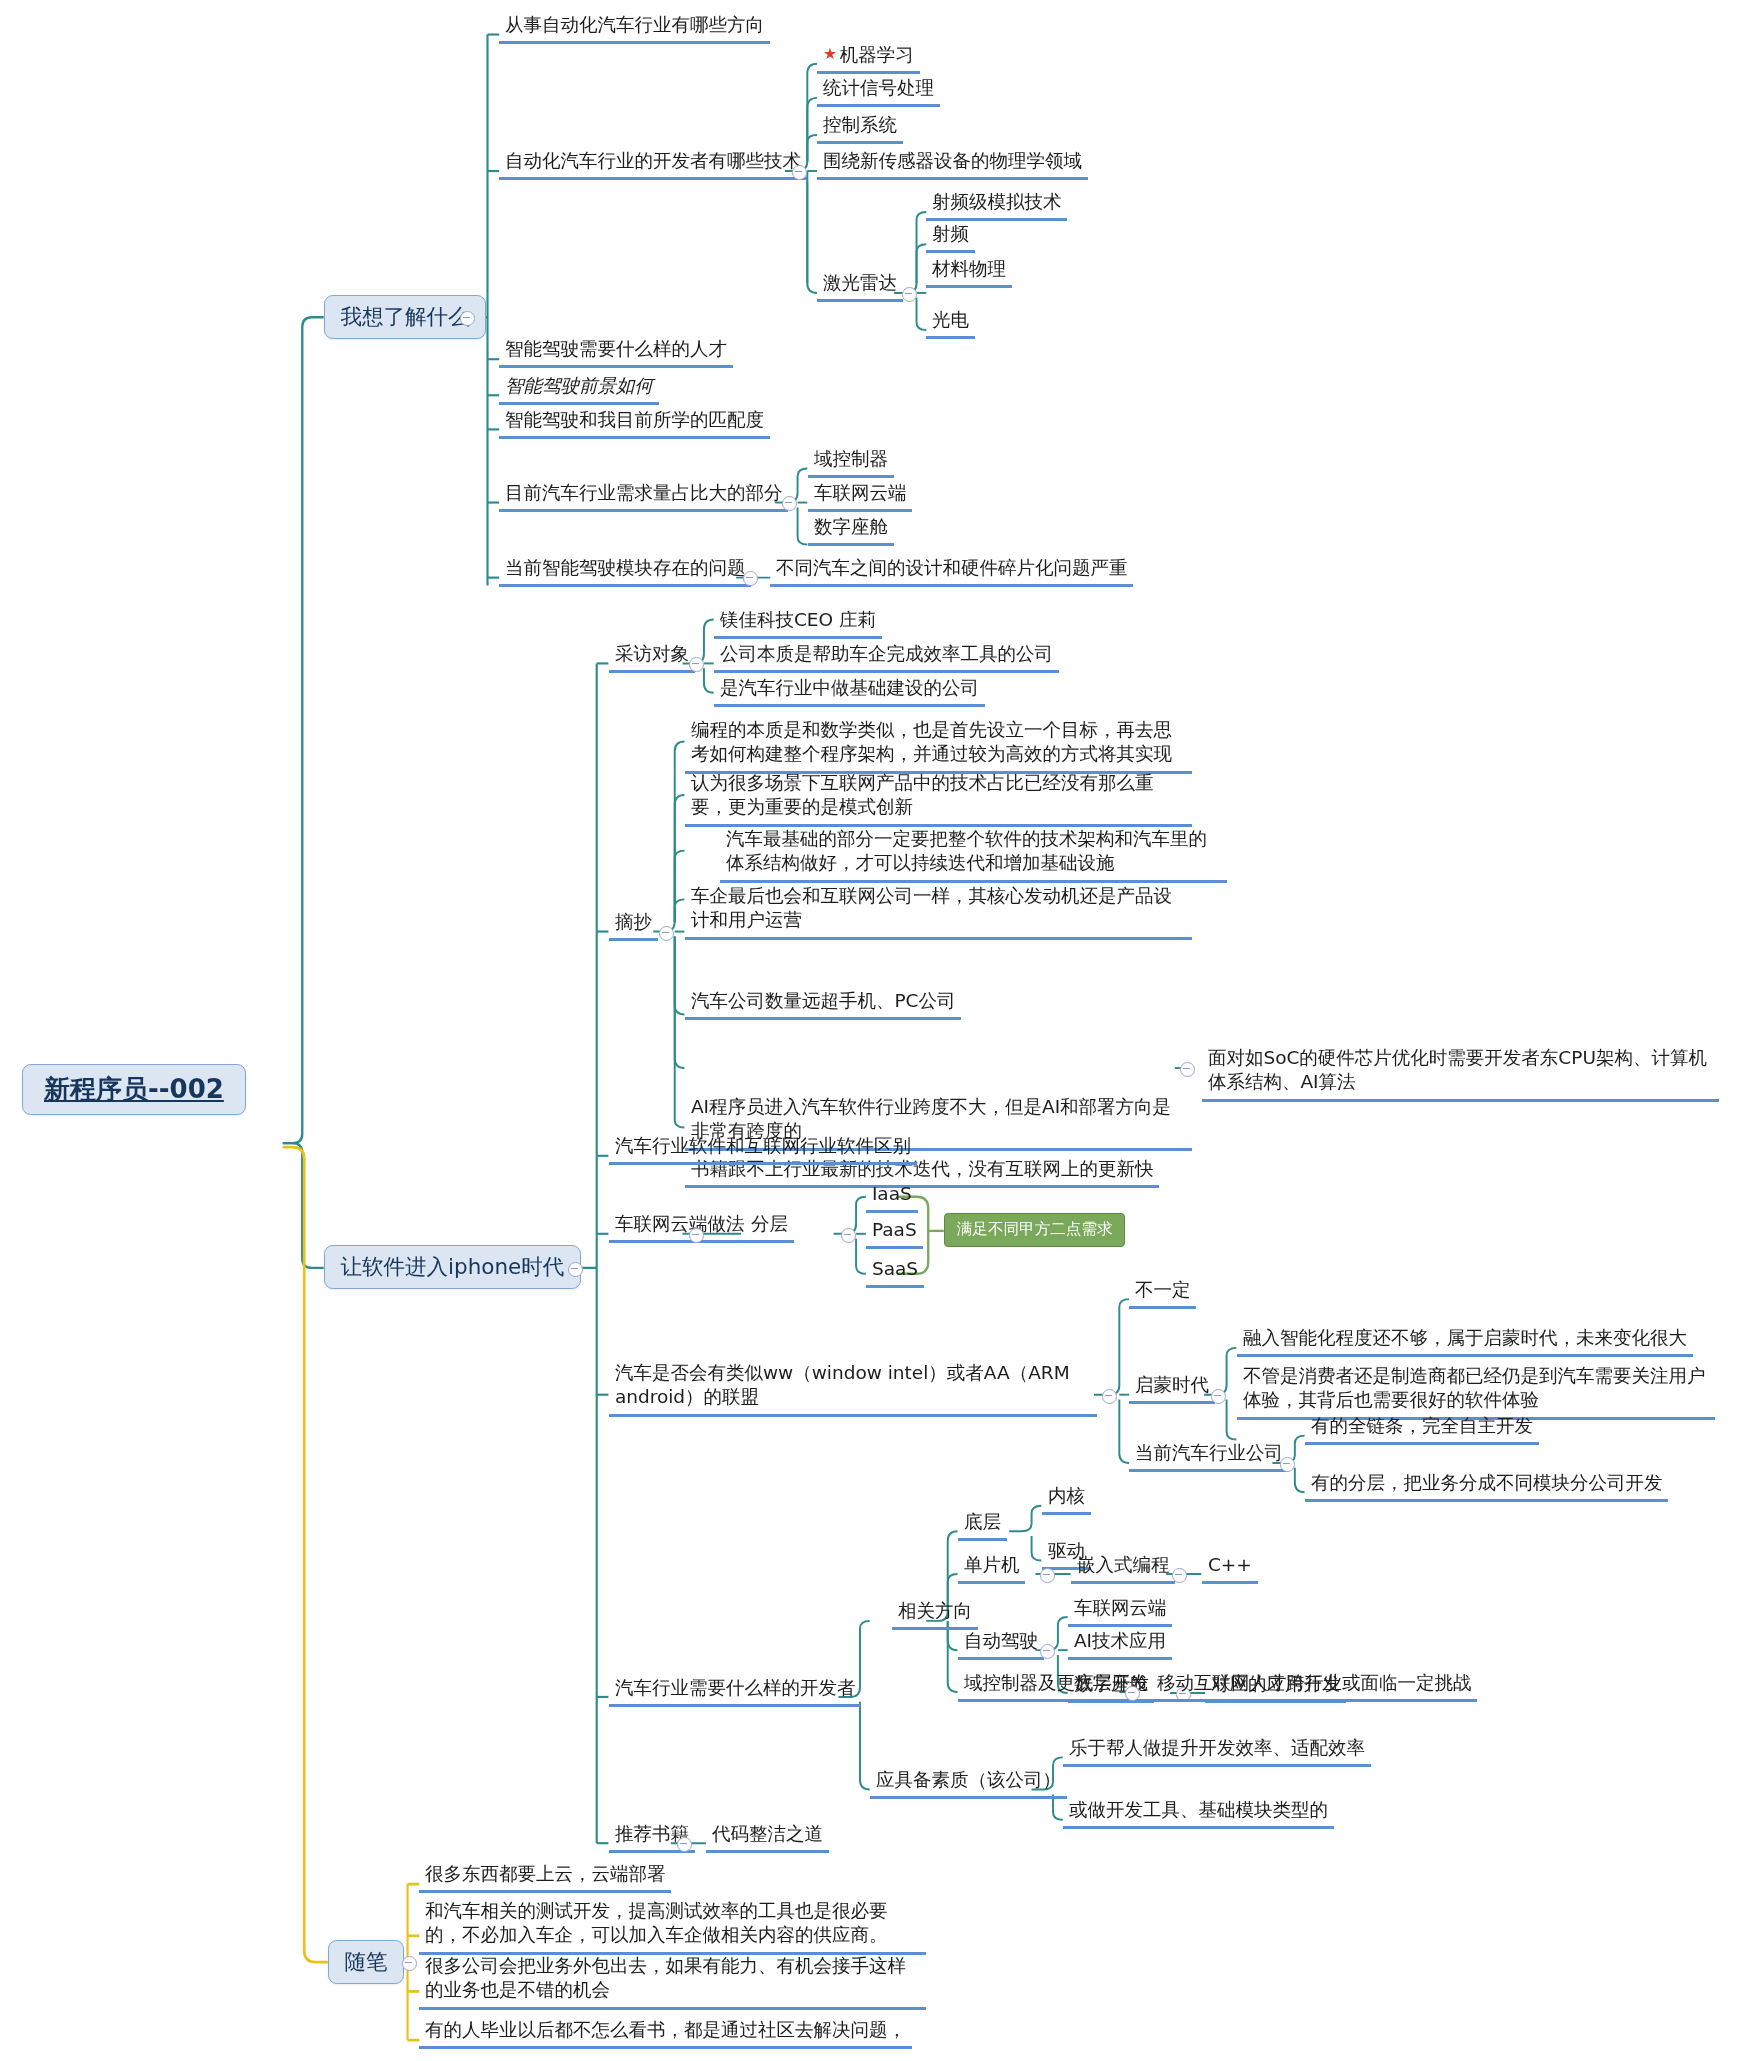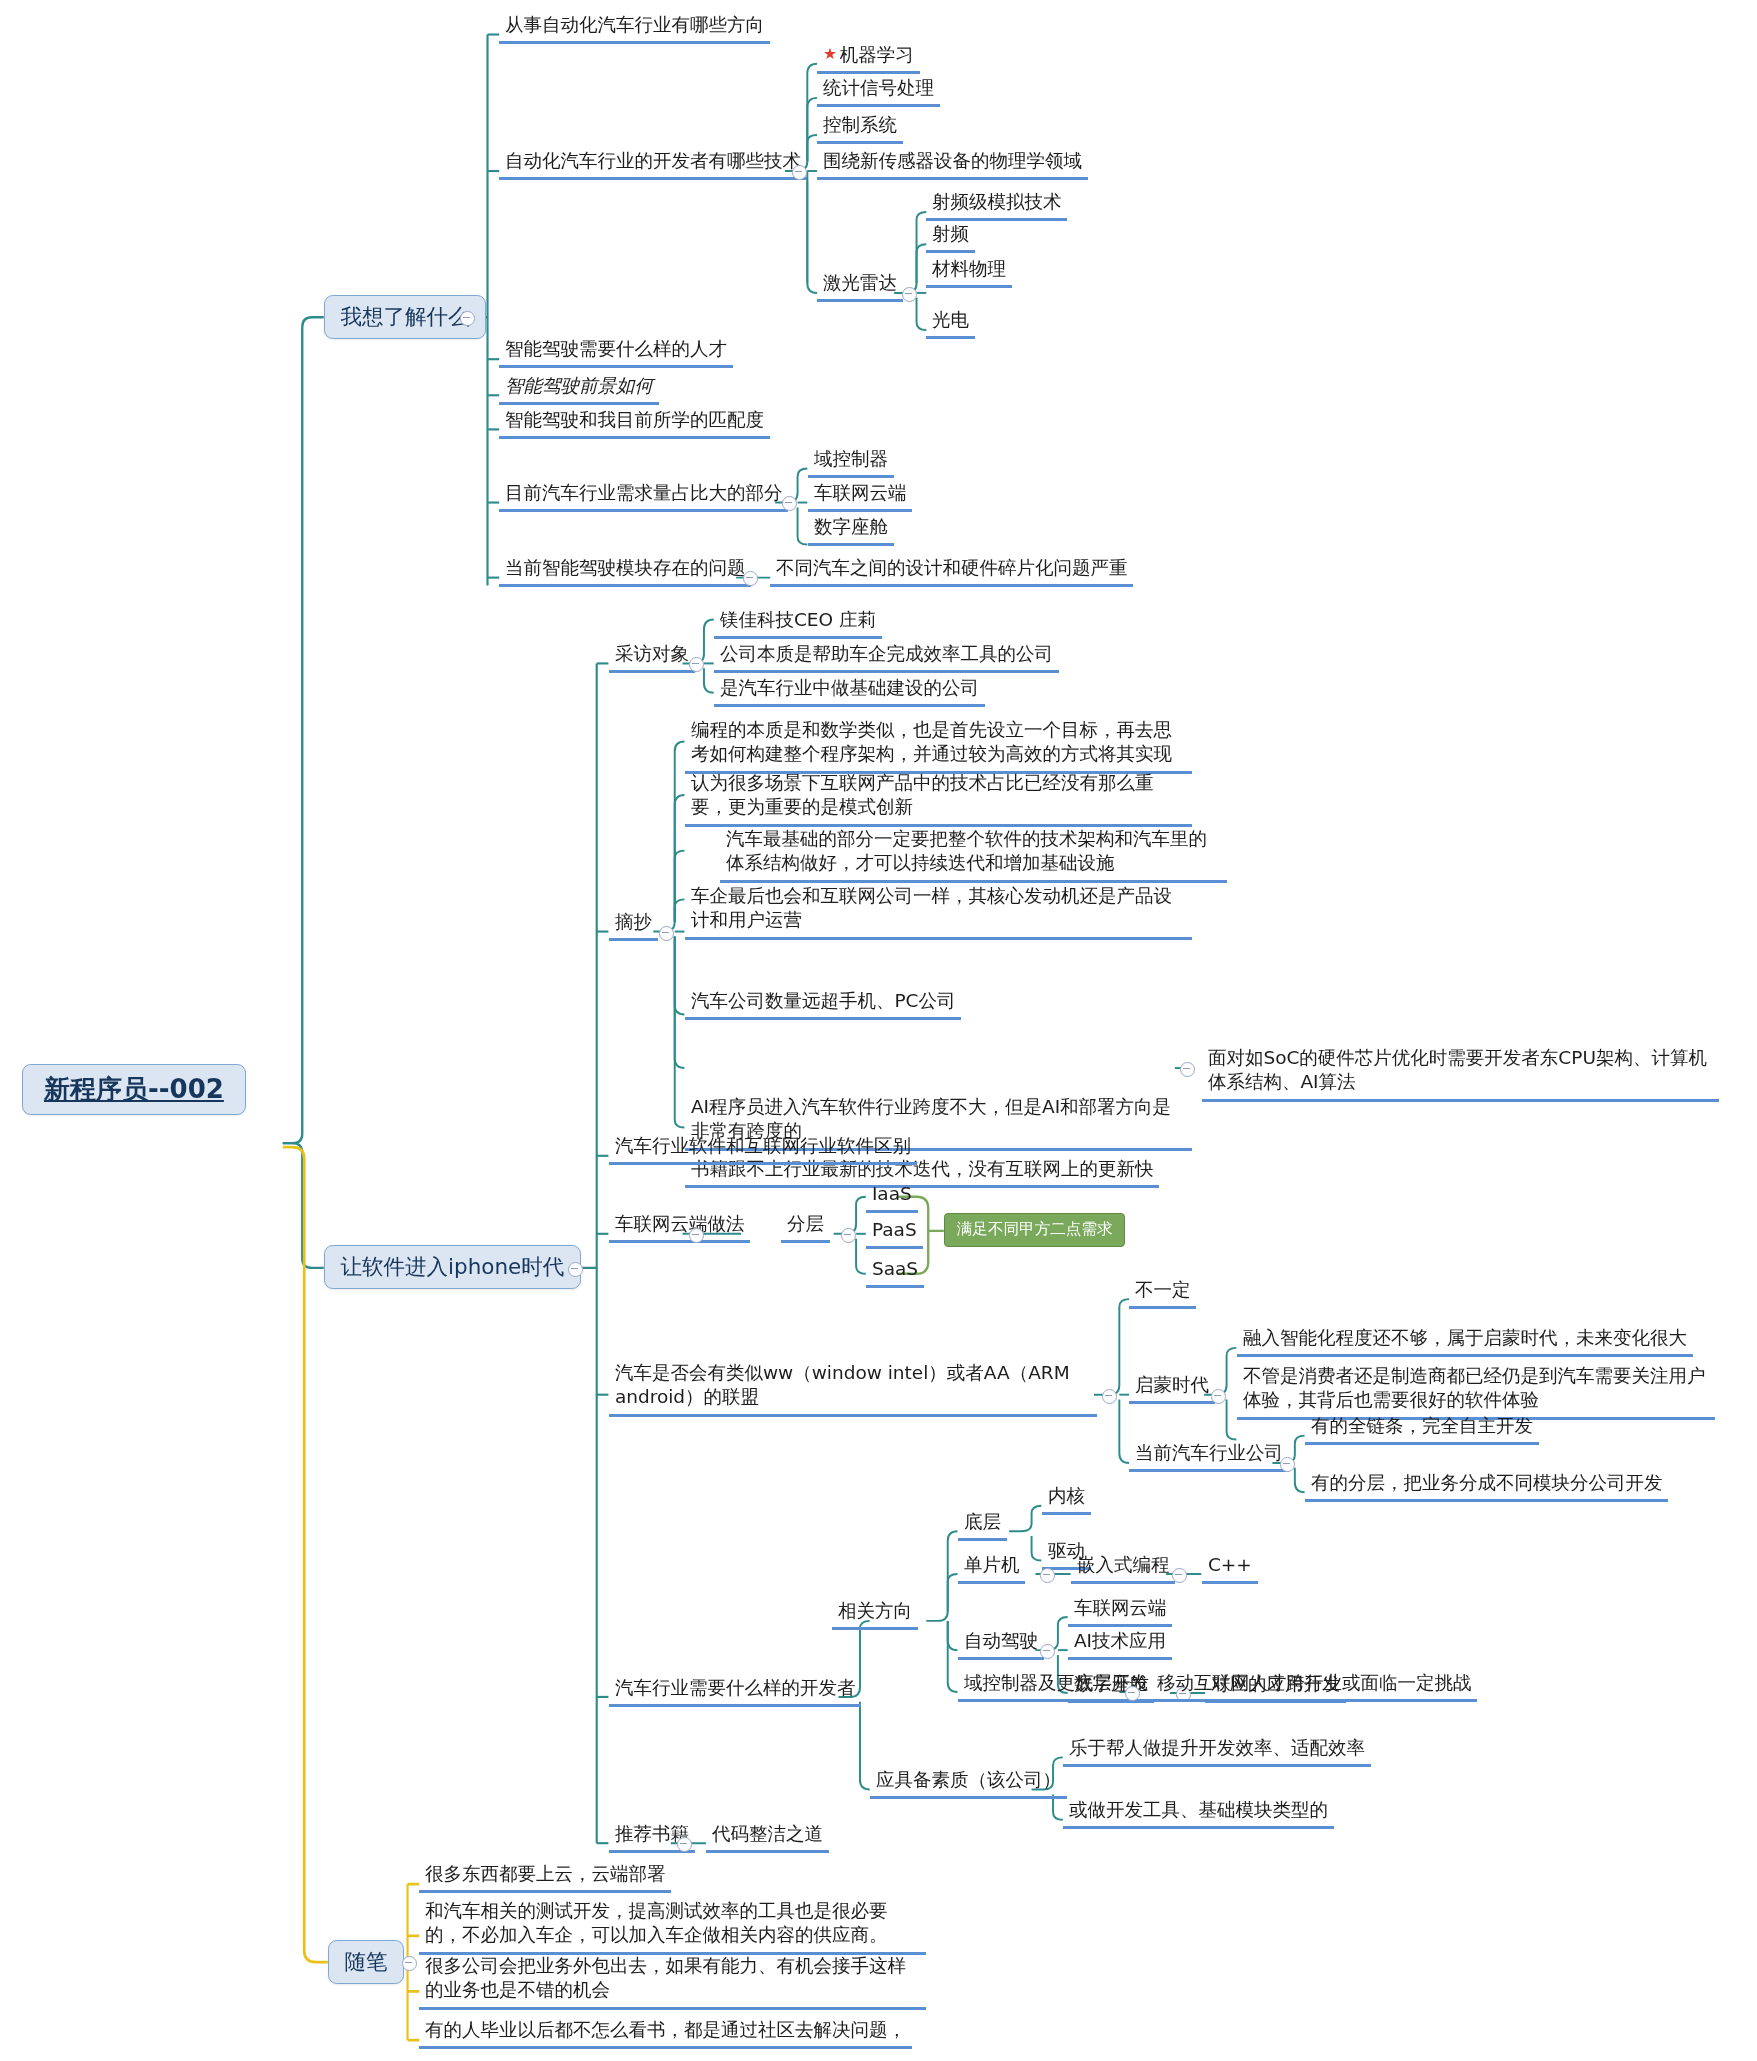--- a/index.html
+++ b/index.html
@@ -272,21 +272,21 @@
 
 <div class="node topic wrap" style="left:685px;top:1094px;width:507px;">AI程序员进入汽车软件行业跨度不大，但是AI和部署方向是非常有跨度的</div>
 <div class="toggle" style="left:1180px;top:1062px;"></div>
 <div class="node topic wrap" style="left:1202px;top:1045px;width:517px;">面对如SoC的硬件芯片优化时需要开发者东CPU架构、计算机体系结构、AI算法</div>
 <div class="node topic" style="left:685px;top:1156px;">书籍跟不上行业最新的技术迭代，没有互联网上的更新快</div>
 
 <div class="node topic" style="left:609px;top:1133px;">汽车行业软件和互联网行业软件区别</div>
 
 <div class="node topic" style="left:609px;top:1211px;">车联网云端做法</div>
 <div class="toggle" style="left:689px;top:1228px;"></div>
-<div class="node topic" style="left:781px;top:1211px;text-align:center;">分层</div>
+<div class="node topic" style="left:745px;top:1211px;text-align:center;">分层</div>
 <div class="toggle" style="left:841px;top:1228px;"></div>
 <div class="node topic" style="left:866px;top:1181px;">IaaS</div>
 <div class="node topic" style="left:866px;top:1217px;">PaaS</div>
 <div class="node topic" style="left:866px;top:1256px;">SaaS</div>
 <div class="node greenbox" style="left:944px;top:1213px;">满足不同甲方二点需求</div>
 
 <div class="node topic wrap" style="left:609px;top:1360px;width:488px;">汽车是否会有类似ww（window intel）或者AA（ARM android）的联盟</div>
 <div class="toggle" style="left:1102px;top:1389px;"></div>
 <div class="node topic" style="left:1129px;top:1277px;">不一定</div>
 
@@ -295,21 +295,21 @@
 <div class="node topic" style="left:1237px;top:1325px;">融入智能化程度还不够，属于启蒙时代，未来变化很大</div>
 <div class="node topic wrap" style="left:1237px;top:1363px;width:478px;">不管是消费者还是制造商都已经仍是到汽车需要关注用户体验，其背后也需要很好的软件体验</div>
 
 <div class="node topic" style="left:1129px;top:1440px;">当前汽车行业公司</div>
 <div class="toggle" style="left:1280px;top:1457px;"></div>
 <div class="node topic" style="left:1305px;top:1413px;">有的全链条，完全自主开发</div>
 <div class="node topic" style="left:1305px;top:1470px;">有的分层，把业务分成不同模块分公司开发</div>
 
 <div class="node topic" style="left:609px;top:1675px;">汽车行业需要什么样的开发者</div>
 
-<div class="node topic" style="left:832px;top:1598px;">相关方向</div>
+<div class="node topic" style="left:892px;top:1598px;">相关方向</div>
 <div class="node topic" style="left:958px;top:1509px;">底层</div>
 <div class="node topic" style="left:1042px;top:1483px;">内核</div>
 <div class="node topic" style="left:1042px;top:1538px;">驱动</div>
 
 <div class="node topic" style="left:958px;top:1552px;">单片机</div>
 <div class="toggle" style="left:1040px;top:1568px;"></div>
 <div class="node topic" style="left:1071px;top:1552px;">嵌入式编程</div>
 <div class="toggle" style="left:1172px;top:1568px;"></div>
 <div class="node topic" style="left:1202px;top:1552px;">C++</div>
 

